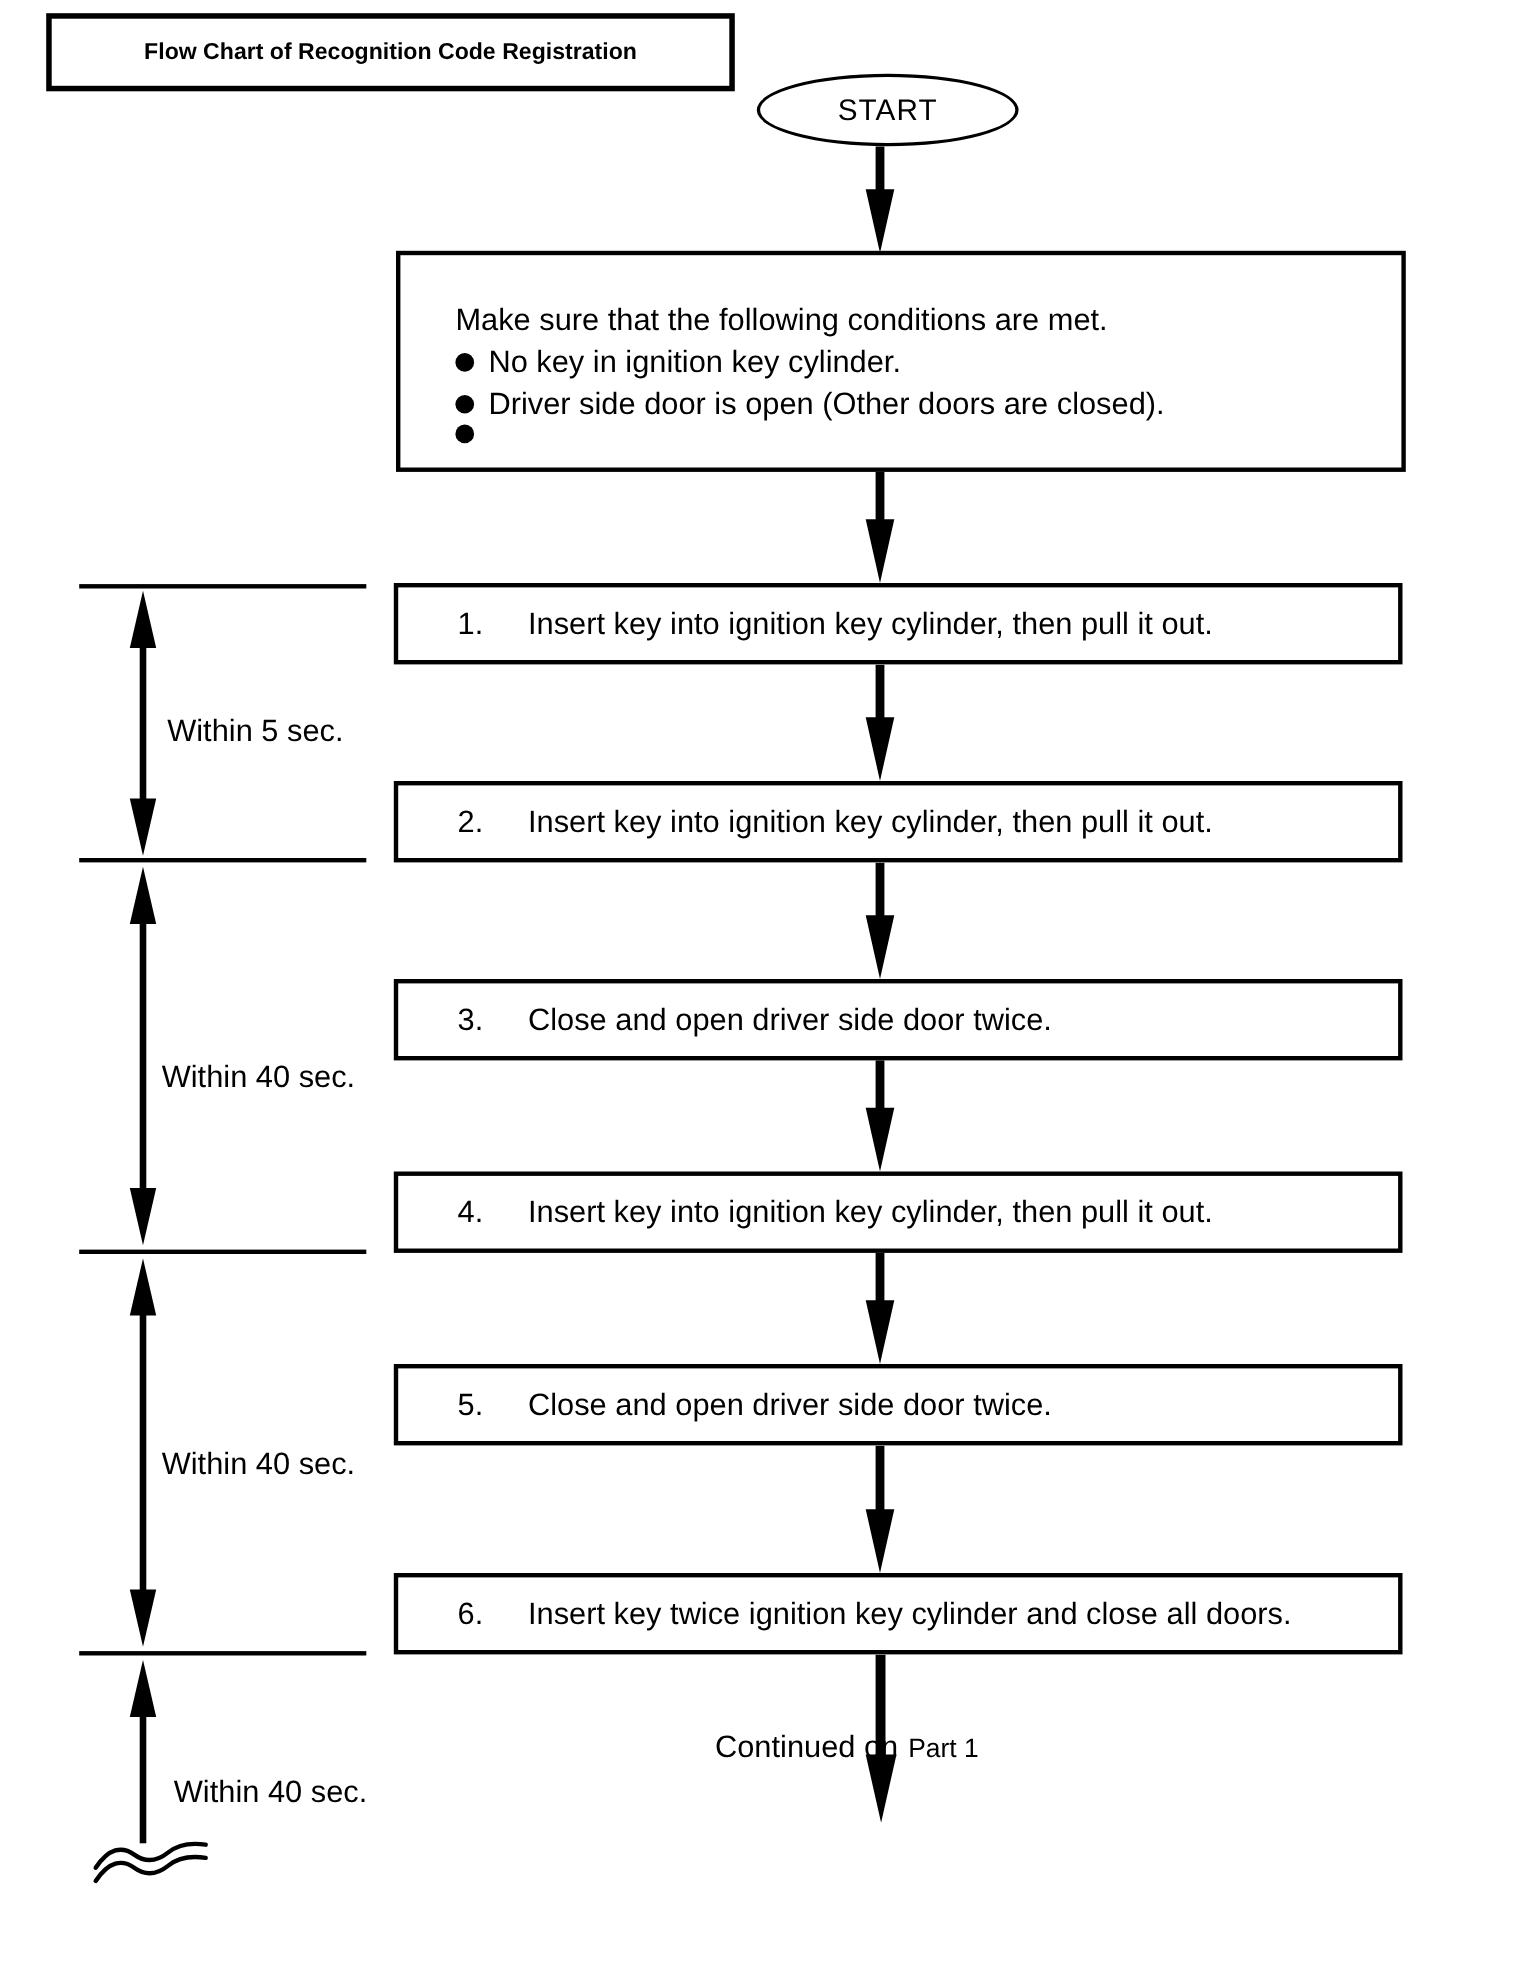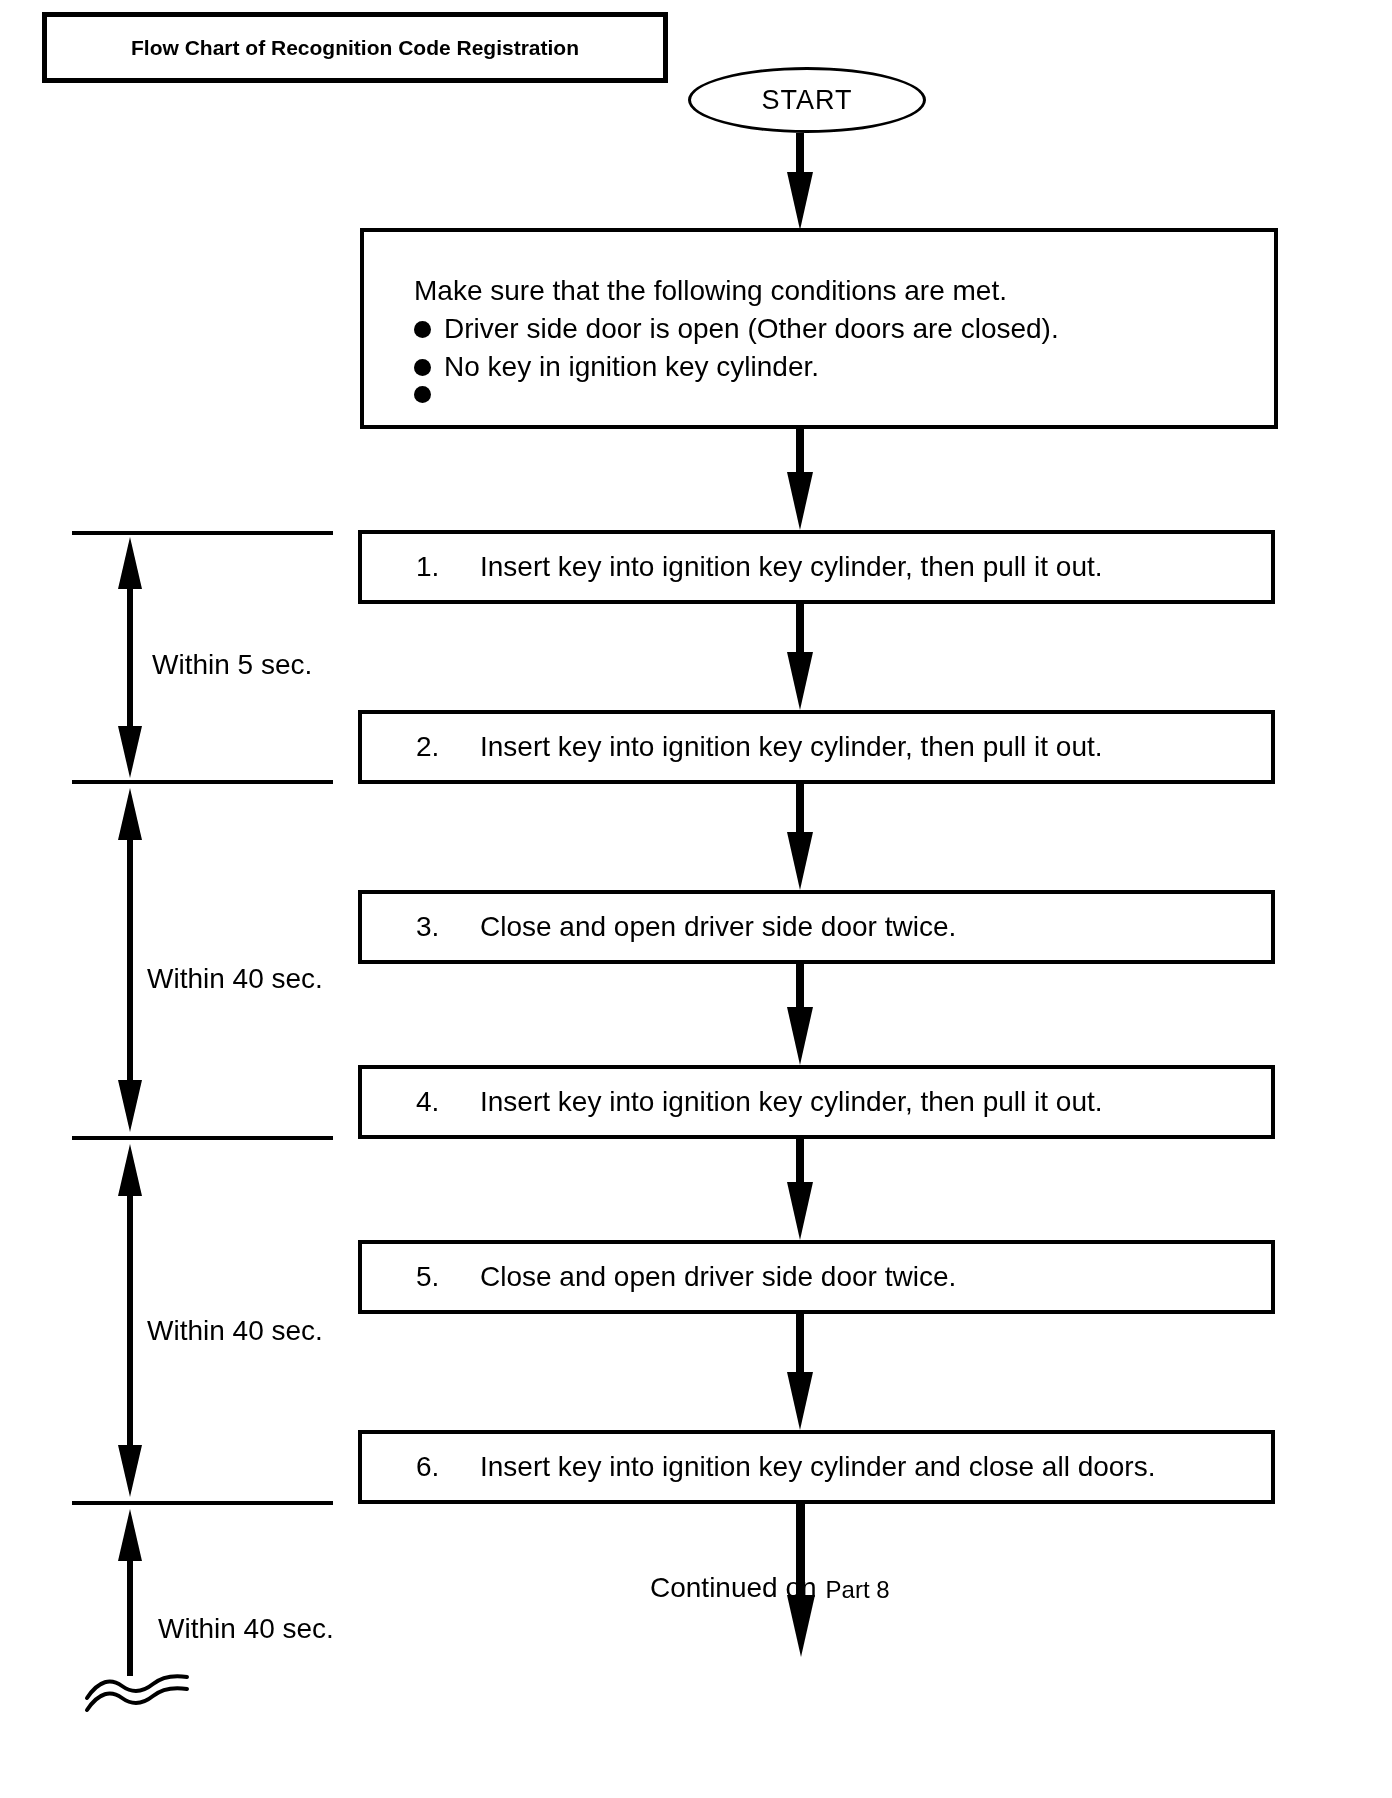--- a/index.html
+++ b/index.html
@@ -90,25 +90,25 @@
         <polygon points="1,91 29,91 15,153" fill="#000"></polygon>
       </svg>
   </div>
 
   <div id="conditions-box" class="abs outline">
     <div class="cond-row">
       <span>Make sure that the following conditions are met.</span>
     </div>
     <div class="cond-row">
       <span class="bullet"></span>
-      <span>Driver side door is open (Other doors are closed).</span>
+      <span>No key in ignition key cylinder.</span>
     </div>
     <div class="cond-row">
       <span class="bullet"></span>
-      <span>No key in ignition key cylinder.</span>
+      <span>Driver side door is open (Other doors are closed).</span>
     </div>
     <div class="cond-row">
       <span class="bullet"></span>
     </div>
   </div>
 
   <div class="abs outline step" style="top:530px">
     <span class="num">1.</span>
     <span>Insert key into ignition key cylinder, then pull it out.</span>
   </div>
@@ -123,21 +123,21 @@
   <div class="abs outline step" style="top:1065px">
     <span class="num">4.</span>
     <span>Insert key into ignition key cylinder, then pull it out.</span>
   </div>
   <div class="abs outline step" style="top:1240px">
     <span class="num">5.</span>
     <span>Close and open driver side door twice.</span>
   </div>
   <div class="abs outline step" style="top:1430px">
     <span class="num">6.</span>
-    <span>Insert key into ignition key cylinder and close all doors.</span>
+    <span>Insert key twice ignition key cylinder and close all doors.</span>
   </div>
 
   <div class="abs tick" style="top:531px"></div>
   <div class="abs tick" style="top:780px"></div>
   <div class="abs tick" style="top:1136px"></div>
   <div class="abs tick" style="top:1501px"></div>
 
   <div class="arrow" style="left:116px;top:537px">
     <svg width="28" height="241" viewBox="0 0 28 241">
         <polygon points="14,0 26,52 2,52" fill="#000"></polygon>
@@ -173,16 +173,16 @@
 
   <div class="abs squiggle" style="left:84px;top:1668px">
     <svg width="106" height="48" viewBox="0 0 106 48">
       <path d="M3,30 C15,12 27,10 38,18 C49,26 59,24 69,16 C79,8 90,7 103,9" stroke="#000" stroke-width="4" fill="none" stroke-linecap="round"></path>
       <path d="M3,42 C15,24 27,22 38,30 C49,38 59,36 69,28 C79,20 90,19 103,21" stroke="#000" stroke-width="4" fill="none" stroke-linecap="round"></path>
     </svg>
   </div>
 
   <div id="continued-line" class="abs">
     <span>Continued on</span>
-    <span class="part">Part 8</span>
+    <span class="part">Part 1</span>
   </div>
 
 </div>
 
 </body></html>

